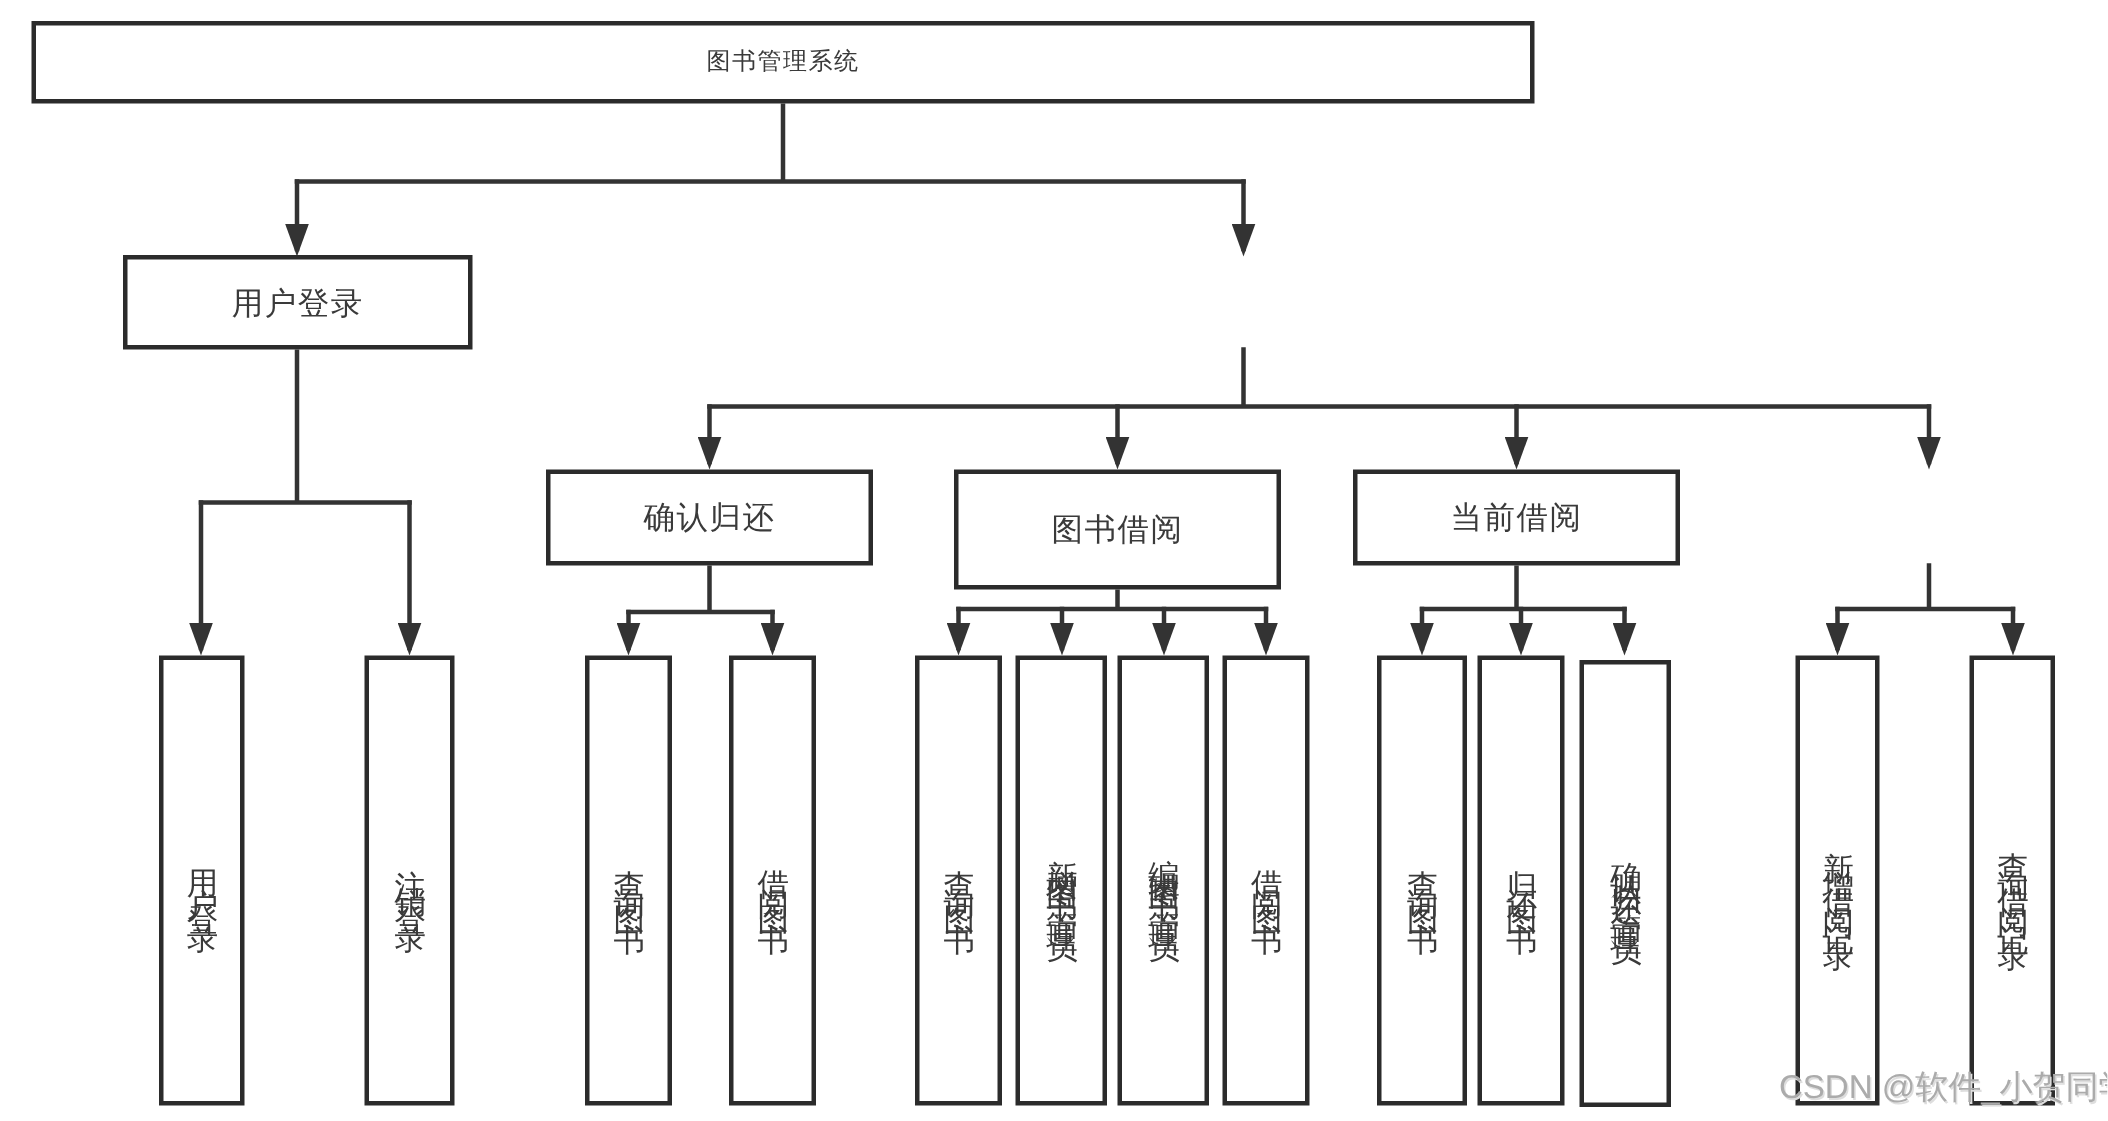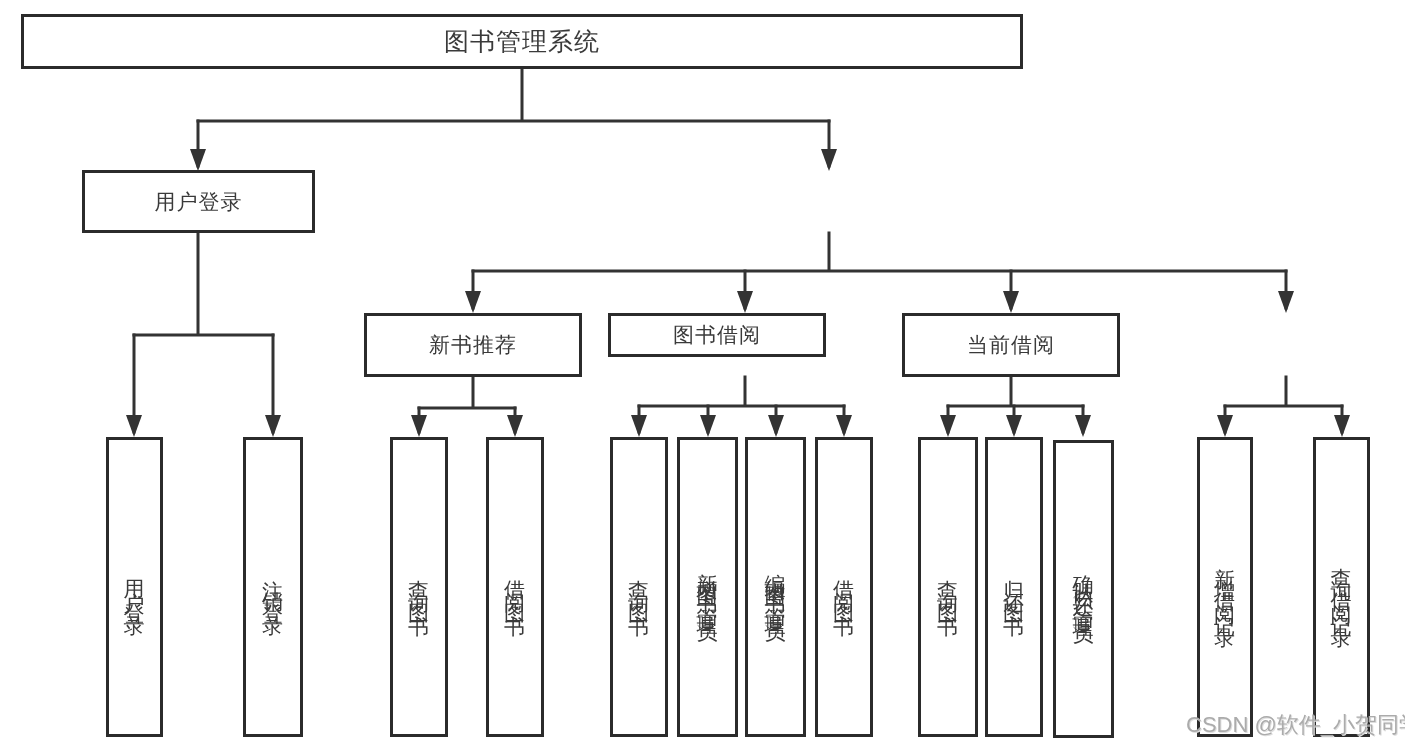--- a/index.html
+++ b/index.html
@@ -28,21 +28,21 @@
     background: #ffffff;
     display: flex;
     align-items: center;
     justify-content: center;
     color: #3a3a3a;
     font-size: 21px;
     letter-spacing: 1px;
     z-index: 1;
   }
   .node.title {
-    font-size: 25px;
+    font-size: 16px;
   }
   .leaf {
     position: absolute;
     box-sizing: border-box;
     border: 3px solid #2b2b2b;
     background: #ffffff;
     display: flex;
     align-items: center;
     justify-content: center;
     color: #3a3a3a;
@@ -120,22 +120,22 @@
       <path d="M1286,377 V406 M1225,406 H1342"></path>
       <line x1="1225" y1="406" x2="1225" y2="432" marker-end="url(#arrowhead)"></line>
       <line x1="1342" y1="406" x2="1342" y2="432" marker-end="url(#arrowhead)"></line>
     </g>
   </svg>
 
   <div class="node title" style="left:21px; top:14px; width:1002px; height:55px;">图书管理系统</div>
 
   <div class="node" style="left:82px; top:170px; width:233px; height:63px;">用户登录</div>
 
-  <div class="node" style="left:364px; top:313px; width:218px; height:64px;">新书推荐</div>
-  <div class="node" style="left:608px; top:313px; width:218px; height:44px;">图书借阅</div>
+  <div class="node" style="left:364px; top:313px; width:218px; height:64px;">确认归还</div>
+  <div class="node" style="left:636px; top:313px; width:218px; height:80px;">图书借阅</div>
   <div class="node" style="left:902px; top:313px; width:218px; height:64px;">当前借阅</div>
 
   <div class="leaf" style="left:106px; top:437px; width:57px; height:300px;">
     <span>用户登录</span>
   </div>
   <div class="leaf" style="left:243px; top:437px; width:60px; height:300px;">
     <span>注销登录</span>
   </div>
 
   <div class="leaf" style="left:390px; top:437px; width:58px; height:300px;">

